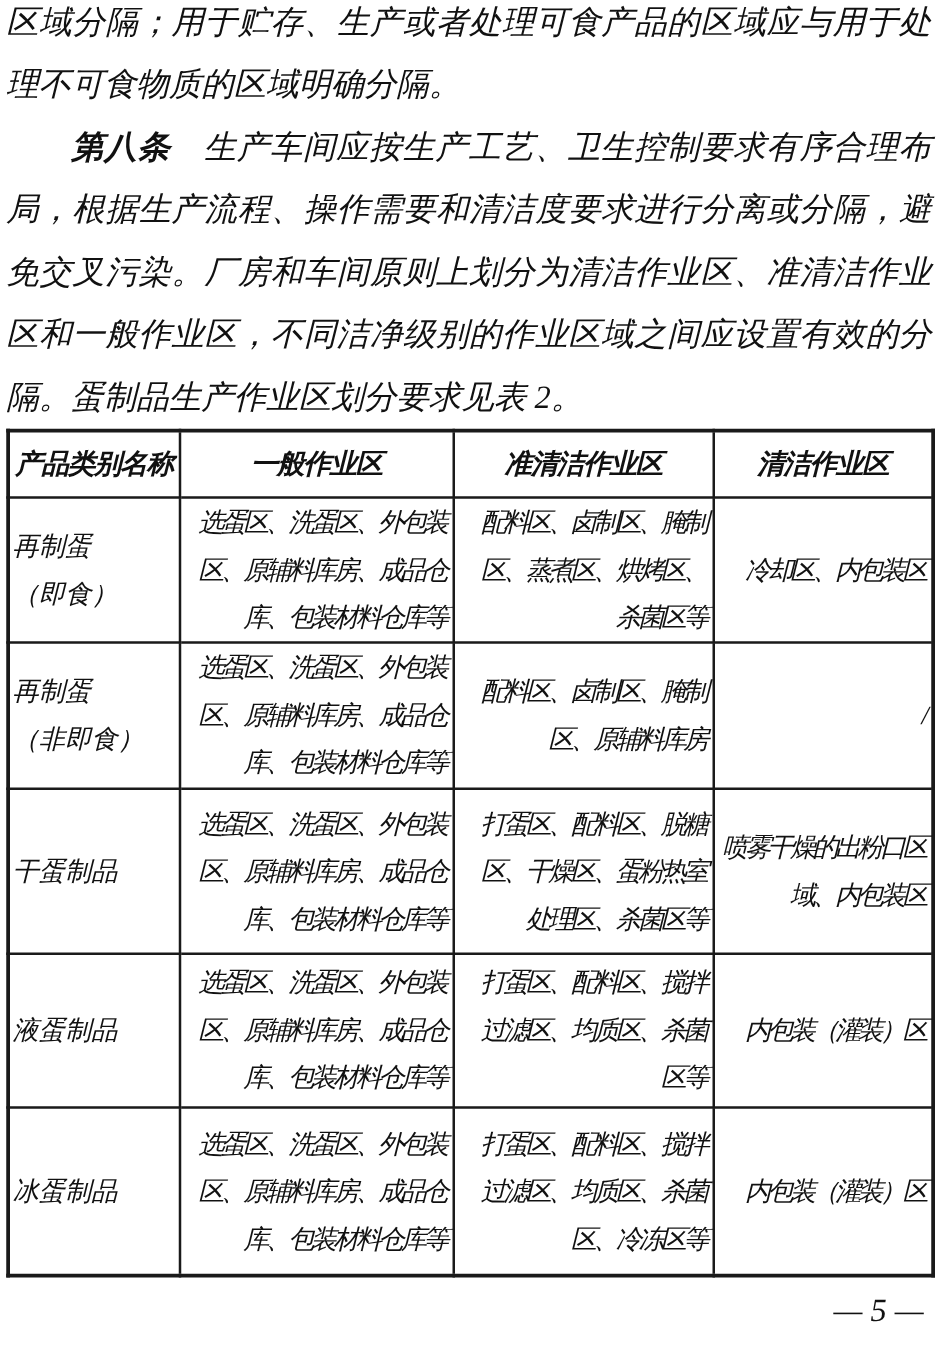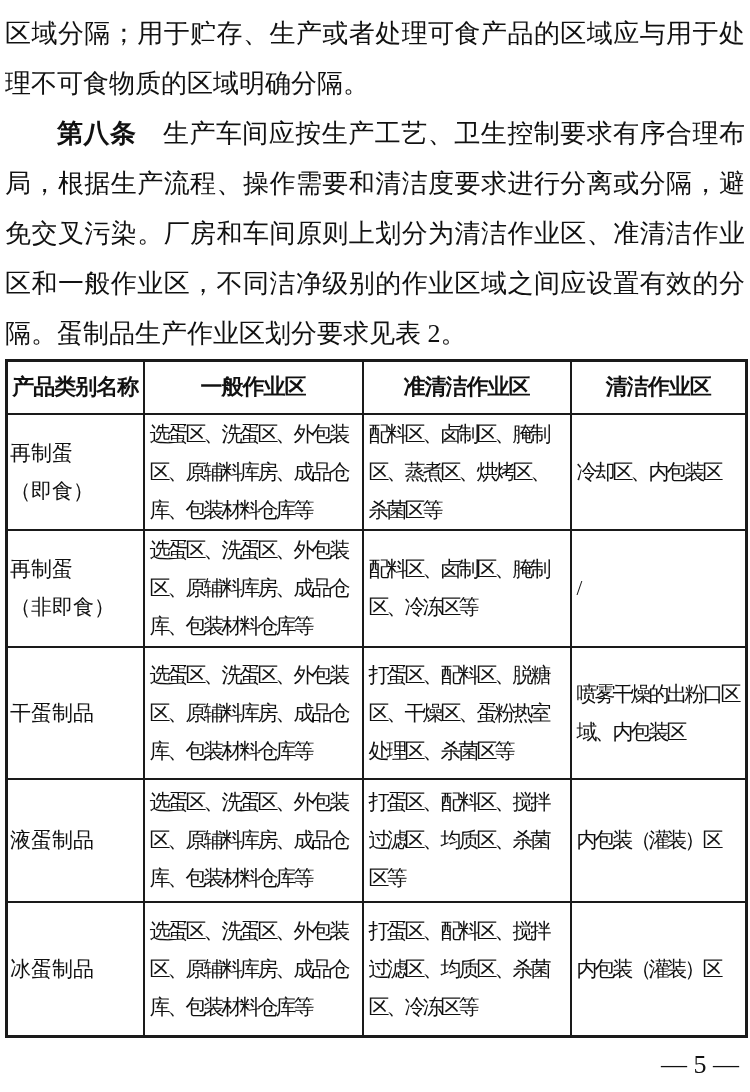--- a/index.html
+++ b/index.html
@@ -7,23 +7,24 @@
     padding: 0;
     background: #ffffff;
     color: #000000;
     font-family: "Liberation Serif", "DejaVu Serif", serif;
   }
   .page {
     position: relative;
     width: 750px;
     height: 1092px;
     box-sizing: border-box;
-    padding: 16px 5px;
+    padding: 0 5px;
     overflow: hidden;
     background: #ffffff;
+    font-style: italic;
   }
   .body-text {
     margin: 0;
     font-size: 26px;
     line-height: 50px;
     text-align: justify;
     text-justify: inter-ideograph;
     color: #111;
   }
   .body-text.first {
@@ -62,21 +63,21 @@
     text-align: center;
     padding: 0 2px;
     height: 53px;
     color: #111;
   }
   table.zones td {
     font-size: 21px;
     letter-spacing: -3px;
     line-height: 38px;
     padding: 0 5px;
-    text-align: left;
+    text-align: right;
     color: #111;
   }
   table.zones td.c1 {
     text-align: left;
     letter-spacing: 0;
     white-space: pre-line;
     padding: 0 2px;
   }
   tr.r1 { height: 115px; }
   tr.r2 { height: 117px; }
@@ -121,21 +122,21 @@
         <td class="c1">再制蛋
 （即食）</td>
         <td>选蛋区、洗蛋区、外包装区、原辅料库房、成品仓库、包装材料仓库等</td>
         <td>配料区、卤制区、腌制区、蒸煮区、烘烤区、杀菌区等</td>
         <td>冷却区、内包装区</td>
       </tr>
       <tr class="r2">
         <td class="c1">再制蛋
 （非即食）</td>
         <td>选蛋区、洗蛋区、外包装区、原辅料库房、成品仓库、包装材料仓库等</td>
-        <td>配料区、卤制区、腌制区、冷冻区等</td>
+        <td>配料区、卤制区、腌制区、原辅料库房</td>
         <td>/</td>
       </tr>
       <tr class="r3">
         <td class="c1">干蛋制品</td>
         <td>选蛋区、洗蛋区、外包装区、原辅料库房、成品仓库、包装材料仓库等</td>
         <td>打蛋区、配料区、脱糖区、干燥区、蛋粉热室处理区、杀菌区等</td>
         <td>喷雾干燥的出粉口区域、内包装区</td>
       </tr>
       <tr class="r4">
         <td class="c1">液蛋制品</td>

